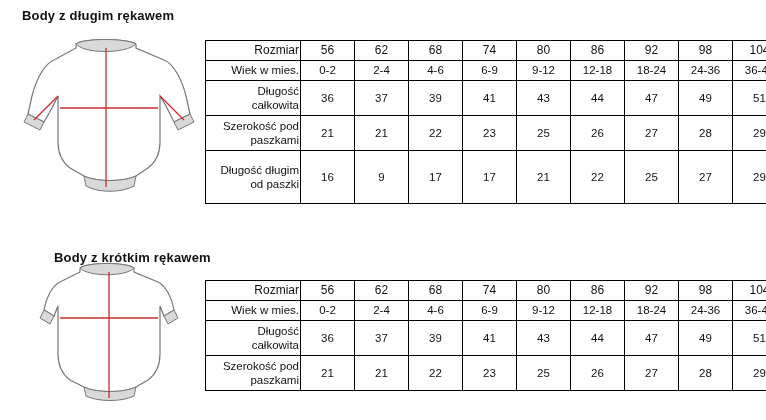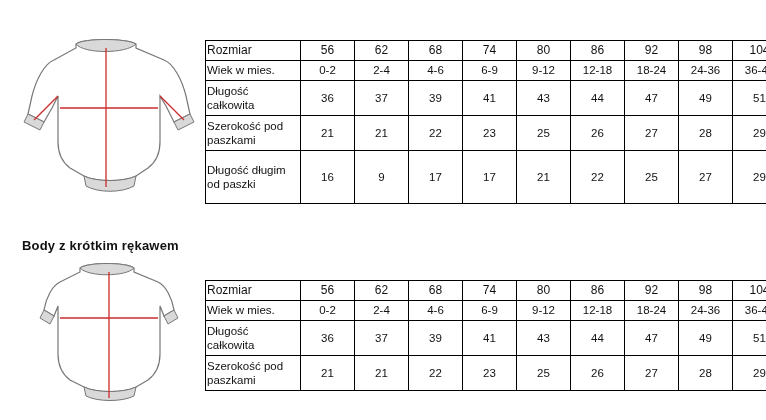--- a/index.html
+++ b/index.html
@@ -27,21 +27,21 @@
     font-size: 13px;
     font-weight: bold;
     color: #111111;
     margin: 0;
     padding: 0;
     position: absolute;
     left: 22px;
     top: 8px;
     letter-spacing: 0.2px;
   }
-  #section-short .section-title { top: 10px; }
+  #section-short .section-title { top: 22px; margin-left: 32px; }
 
   .figure {
     position: absolute;
     left: 14px;
     top: 30px;
     width: 190px;
     height: 170px;
   }
   #section-short .figure {
     top: 28px;
@@ -68,39 +68,40 @@
   table.size-table td {
     border: 1px solid #000000;
     text-align: center;
     vertical-align: middle;
     padding: 2px 1px;
     line-height: 1.25;
     height: 15px;
   }
   table.size-table td.rowhead {
     width: 92px;
-    text-align: left;
+    text-align: right;
   }
   table.size-table td.datacell {
     width: 51px;
   }
   table.size-table tr.head td {
     font-size: 12px;
   }
   table.size-table tr.tall td {
     height: 30px;
   }
   table.size-table tr.taller td {
     height: 48px;
   }
 </style>
 </head>
 <body>
 
 <div class="section" id="section-long">
+  <div class="section-title">Body z długim rękawem</div>
 
   <div class="figure">
     <svg width="190" height="170" viewBox="0 0 190 170" xmlns="http://www.w3.org/2000/svg">
       <g fill="#ffffff" stroke="#777777" stroke-width="1.2">
 
         <path d="M62 18 L62 14 C70 8 112 8 122 14 L122 18 L150 30 C160 34 168 50 172 66 L176 84 L160 92 L152 76 L146 66 L146 112 C146 124 142 132 134 138 L122 146 C110 152 82 152 70 146 L56 138 C48 132 44 124 44 112 L44 66 L38 78 L30 92 L14 84 L18 66 C22 50 30 34 40 30 Z"></path>
 
         <path d="M62 14 C70 24 112 24 122 14 C112 8 70 8 62 14 Z" fill="#d9d9d9" stroke="#777777" stroke-width="1"></path>
 
         <path d="M70 146 C82 152 110 152 122 146 L120 156 C108 163 84 163 72 156 Z" fill="#d9d9d9" stroke="#777777" stroke-width="1"></path>

